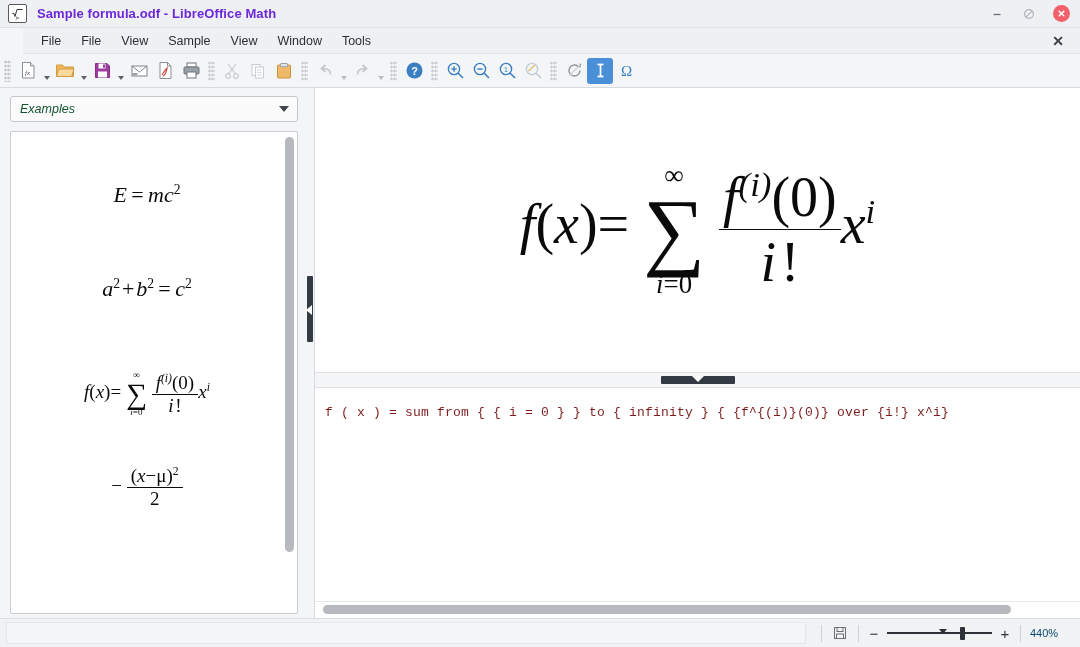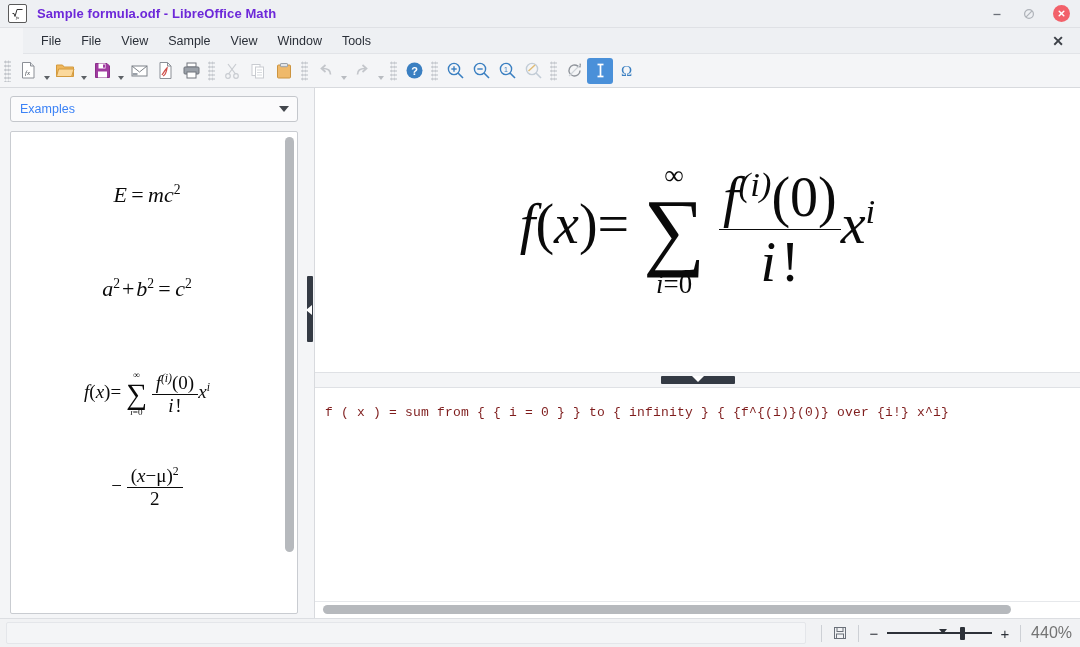--- a/index.html
+++ b/index.html
@@ -177,21 +177,22 @@
     border: 1px solid #c4c7cc;
     border-radius: 3px;
     display: flex;
     align-items: center;
     padding: 0 4px 0 9px;
     box-sizing: border-box;
     flex: 0 0 auto;
   }
   .combo-label {
     font-size: 12.5px;
-    color: #3b82f6;
+    color: #14532d;
+    font-style: italic;
   }
   .combo-arrow {
     margin-left: auto;
     width: 18px;
     display: flex; align-items: center; justify-content: center;
   }
   .combo-arrow i {
     width: 0; height: 0;
     border-left: 5px solid transparent;
     border-right: 5px solid transparent;
@@ -409,24 +410,24 @@
   .zoom-slider .knob {
     position: absolute;
     left: 73px;
     top: 1px;
     width: 5px;
     height: 13px;
     background: #2d3138;
     border-radius: 1px;
   }
   .zoom-value {
-    font-size: 16px;
-    color: #737373;
+    font-size: 11px;
+    color: #0c4a6e;
     min-width: 42px;
-    text-align: right;
+    text-align: left;
   }
 
   
   .math { font-family: "Liberation Serif", serif; font-style: italic; color: #0a0a0a; white-space: nowrap; }
   .math .up { font-style: normal; }
   .sup { font-size: 0.62em; vertical-align: super; font-style: italic; }
   .sup.up { font-style: normal; }
   .frac {
     display: inline-block;
     vertical-align: middle;

